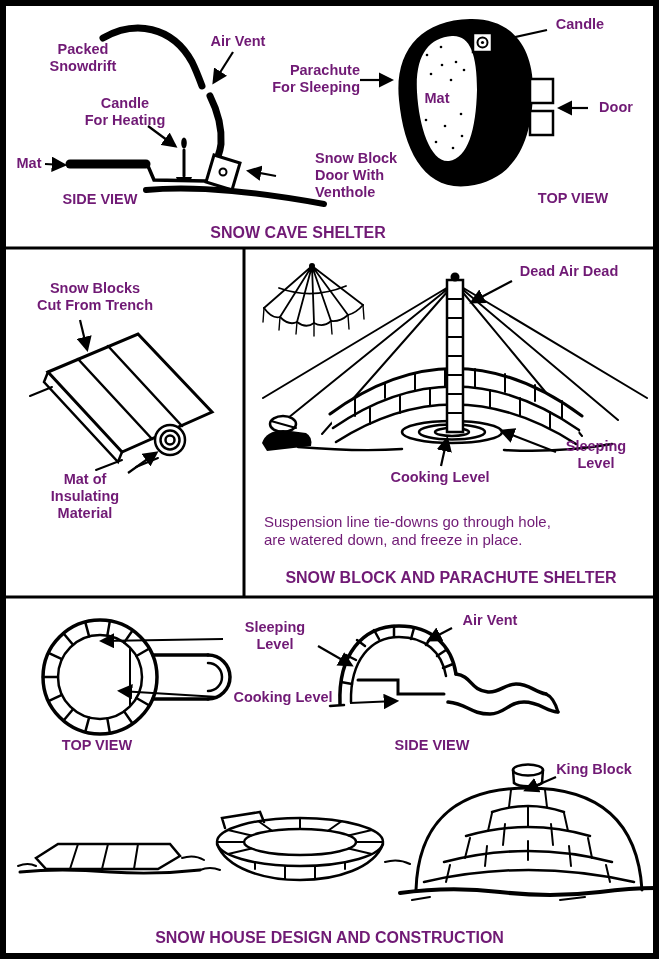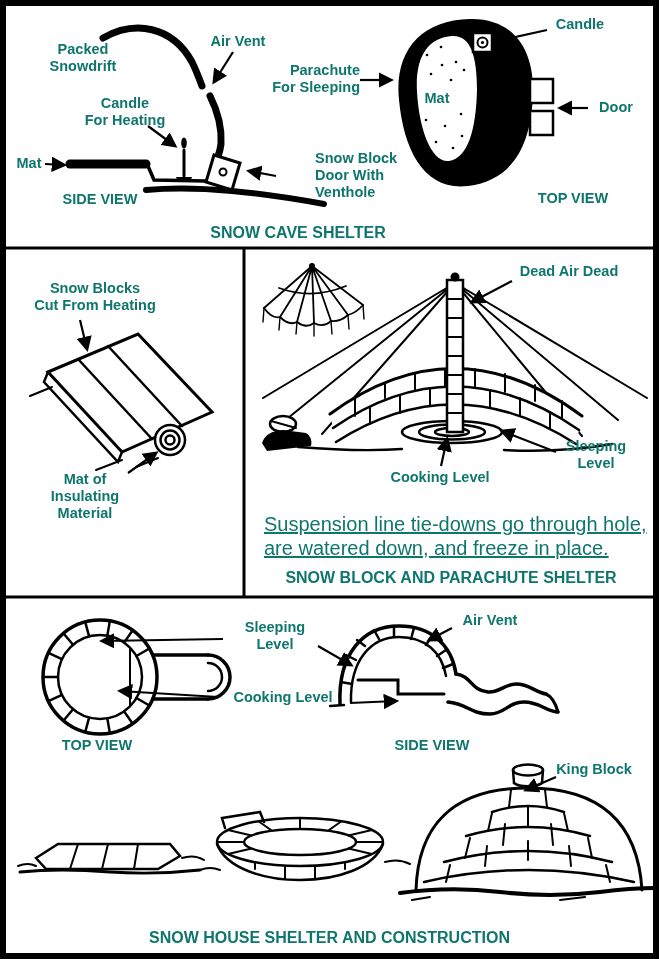--- a/index.html
+++ b/index.html
@@ -1,23 +1,23 @@
 <!DOCTYPE html>
 <html><head>
 <meta charset="utf-8">
 <style>
   html,body{margin:0;padding:0;background:#fff;}
   #page{position:relative;width:659px;height:959px;background:#fff;overflow:hidden;
         font-family:"Liberation Sans",sans-serif;color:#000;}
   #art{position:absolute;left:0;top:0;}
   .lbl{position:absolute;font-weight:bold;font-size:14.5px;line-height:1.18;
-       text-align:center;white-space:pre-line;color:#0f766e;}
+       text-align:center;white-space:pre-line;color:#701a75;}
   .left{text-align:left;}
   .title{font-size:16px;font-weight:bold;}
-  .cap{font-weight:normal;font-size:20px;text-decoration:underline;}
+  .cap{font-weight:normal;font-size:15px;}
 </style>
 </head>
 <body>
 
 <div id="page">
 
 <svg id="art" width="659" height="959" viewBox="0 0 659 959">
   <defs>
     <marker id="ah" viewBox="0 0 10 10" refX="8" refY="5" markerWidth="7" markerHeight="7" orient="auto">
       <path d="M 0 0 L 10 5 L 0 10 z" fill="#000"></path>
@@ -219,35 +219,35 @@
 Venthole</div>
 <div class="lbl" style="left:236px;top:62px;width:124px;text-align:right;">Parachute
 For Sleeping</div>
 <div class="lbl" style="left:538px;top:16px;width:84px;">Candle</div>
 <div class="lbl" style="left:416px;top:90px;width:42px;">Mat</div>
 <div class="lbl" style="left:588px;top:99px;width:56px;">Door</div>
 <div class="lbl" style="left:511px;top:190px;width:124px;">TOP VIEW</div>
 <div class="lbl title" style="left:0;top:224px;width:596px;">SNOW CAVE SHELTER</div>
 
 <div class="lbl" style="left:20px;top:280px;width:150px;">Snow Blocks
-Cut From Heating</div>
+Cut From Trench</div>
 <div class="lbl" style="left:23px;top:471px;width:124px;">Mat of
 Insulating
 Material</div>
 
 <div class="lbl" style="left:494px;top:263px;width:150px;">Dead Air Dead</div>
 <div class="lbl" style="left:548px;top:438px;width:96px;">Sleeping
 Level</div>
 <div class="lbl" style="left:368px;top:469px;width:144px;">Cooking Level</div>
 <div class="lbl cap left" style="left:264px;top:513px;width:386px;">Suspension line tie-downs go through hole,
 are watered down, and freeze in place.</div>
 <div class="lbl title" style="left:248px;top:569px;width:406px;">SNOW BLOCK AND PARACHUTE SHELTER</div>
 
 <div class="lbl" style="left:225px;top:619px;width:100px;">Sleeping
 Level</div>
 <div class="lbl" style="left:440px;top:612px;width:100px;">Air Vent</div>
 <div class="lbl" style="left:211px;top:689px;width:144px;">Cooking Level</div>
 <div class="lbl" style="left:35px;top:737px;width:124px;">TOP VIEW</div>
 <div class="lbl" style="left:370px;top:737px;width:124px;">SIDE VIEW</div>
 <div class="lbl" style="left:532px;top:761px;width:124px;">King Block</div>
-<div class="lbl title" style="left:0;top:929px;width:659px;">SNOW HOUSE SHELTER AND CONSTRUCTION</div>
+<div class="lbl title" style="left:0;top:929px;width:659px;">SNOW HOUSE DESIGN AND CONSTRUCTION</div>
 
 </div>
 
 </body></html>

